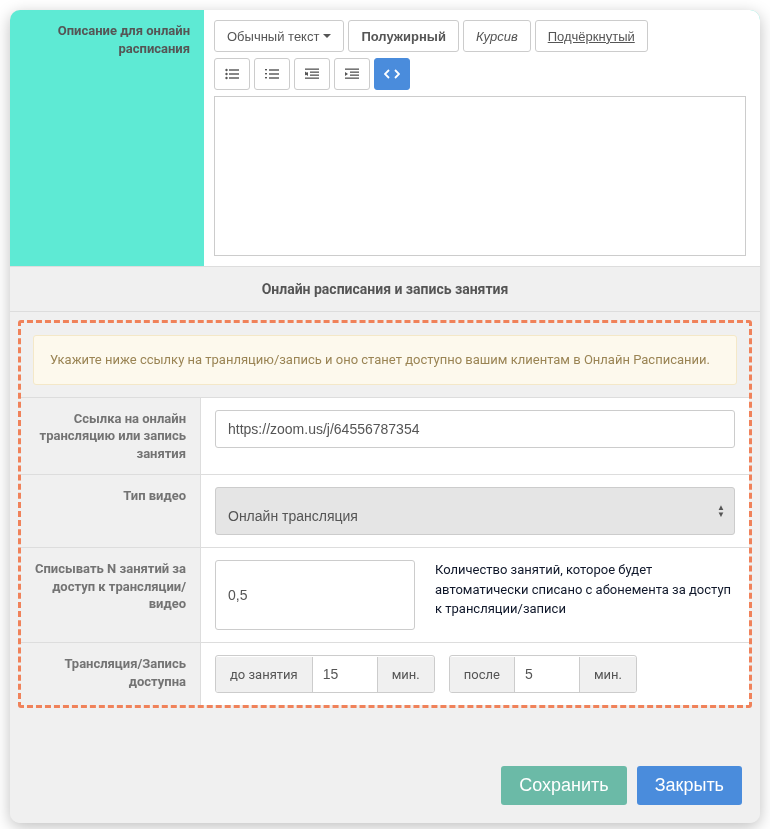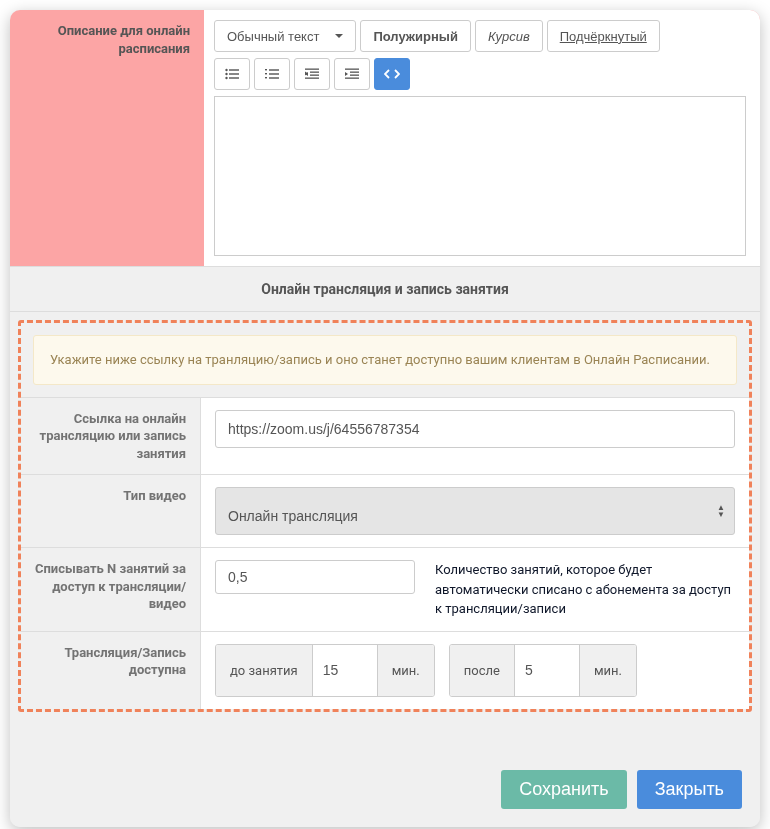--- a/index.html
+++ b/index.html
@@ -11,21 +11,21 @@
     .outer {
       width: 750px;
       border-radius: 10px;
       box-shadow: 0 4px 16px rgba(0,0,0,0.25);
       overflow: hidden;
       background: #f0f0f0;
     }
     .row {
       display: flex;
       border-bottom: 1px solid #ddd;
-      background: #fca5a5;
+      background: #5eead4;
     }
     .label-col {
       width: 194px;
       min-width: 194px;
       padding: 12px 14px 12px 10px;
       text-align: right;
       font-size: 13px;
       font-weight: 700;
       color: #555;
       line-height: 1.35;
@@ -43,21 +43,21 @@
     }
     .tb-btn {
       border: 1px solid #ccc;
       background: #fff;
       padding: 6px 12px;
       font-size: 13px;
       color: #555;
       border-radius: 3px;
       display: inline-flex;
       align-items: center;
-      gap: 16px;
+      gap: 4px;
       height: 32px;
       cursor: pointer;
     }
     .tb-btn.bold { font-weight: 700; }
     .tb-btn.italic { font-style: italic; }
     .tb-btn.underline { text-decoration: underline; }
     .tb-btn .caret {
       border-top: 4px solid #555;
       border-left: 4px solid transparent;
       border-right: 4px solid transparent;
@@ -167,21 +167,21 @@
       display: flex;
       flex-direction: column;
       gap: 1px;
       pointer-events: none;
       font-size: 8px;
       line-height: 6px;
       color: #555;
     }
     .small-input {
       width: 200px;
-      padding: 8px 12px;
+      padding: 26px 12px;
       border: 1px solid #ccc;
       border-radius: 3px;
       font-size: 14px;
       color: #555;
     }
     .help-text {
       font-size: 13px;
       color: #0f172a;
       line-height: 1.5;
     }
@@ -198,21 +198,21 @@
     .time-group {
       display: flex;
       align-items: center;
       border: 1px solid #ccc;
       border-radius: 3px;
       overflow: hidden;
       background: #fff;
     }
     .time-addon {
       background: #f0f0f0;
-      padding: 18px 14px;
+      padding: 10px 14px;
       font-size: 13px;
       color: #555;
       border-right: 1px solid #ccc;
     }
     .time-addon.right {
       border-right: none;
       border-left: 1px solid #ccc;
     }
     .time-input {
       border: none;
@@ -302,21 +302,21 @@
           <svg width="16" height="12" viewBox="0 0 16 12">
               <path d="M5 2 L1 6 L5 10" stroke="currentColor" stroke-width="1.8" fill="none"></path>
               <path d="M11 2 L15 6 L11 10" stroke="currentColor" stroke-width="1.8" fill="none"></path>
             </svg>
         </button>
       </div>
       <div class="editor-area"></div>
     </div>
   </div>
 
-  <div class="section-header">Онлайн трансляция и запись занятия</div>
+  <div class="section-header">Онлайн расписания и запись занятия</div>
 
   <div class="dashed-group">
     <div class="alert">Укажите ниже ссылку на транляцию/запись и оно станет доступно вашим клиентам в Онлайн Расписании.</div>
 
     <div class="inner-row">
       <div class="inner-label">Ссылка на онлайн трансляцию или запись занятия</div>
       <div class="inner-field">
         <input class="text-input" value="https://zoom.us/j/64556787354" style="">
       </div>
     </div>

